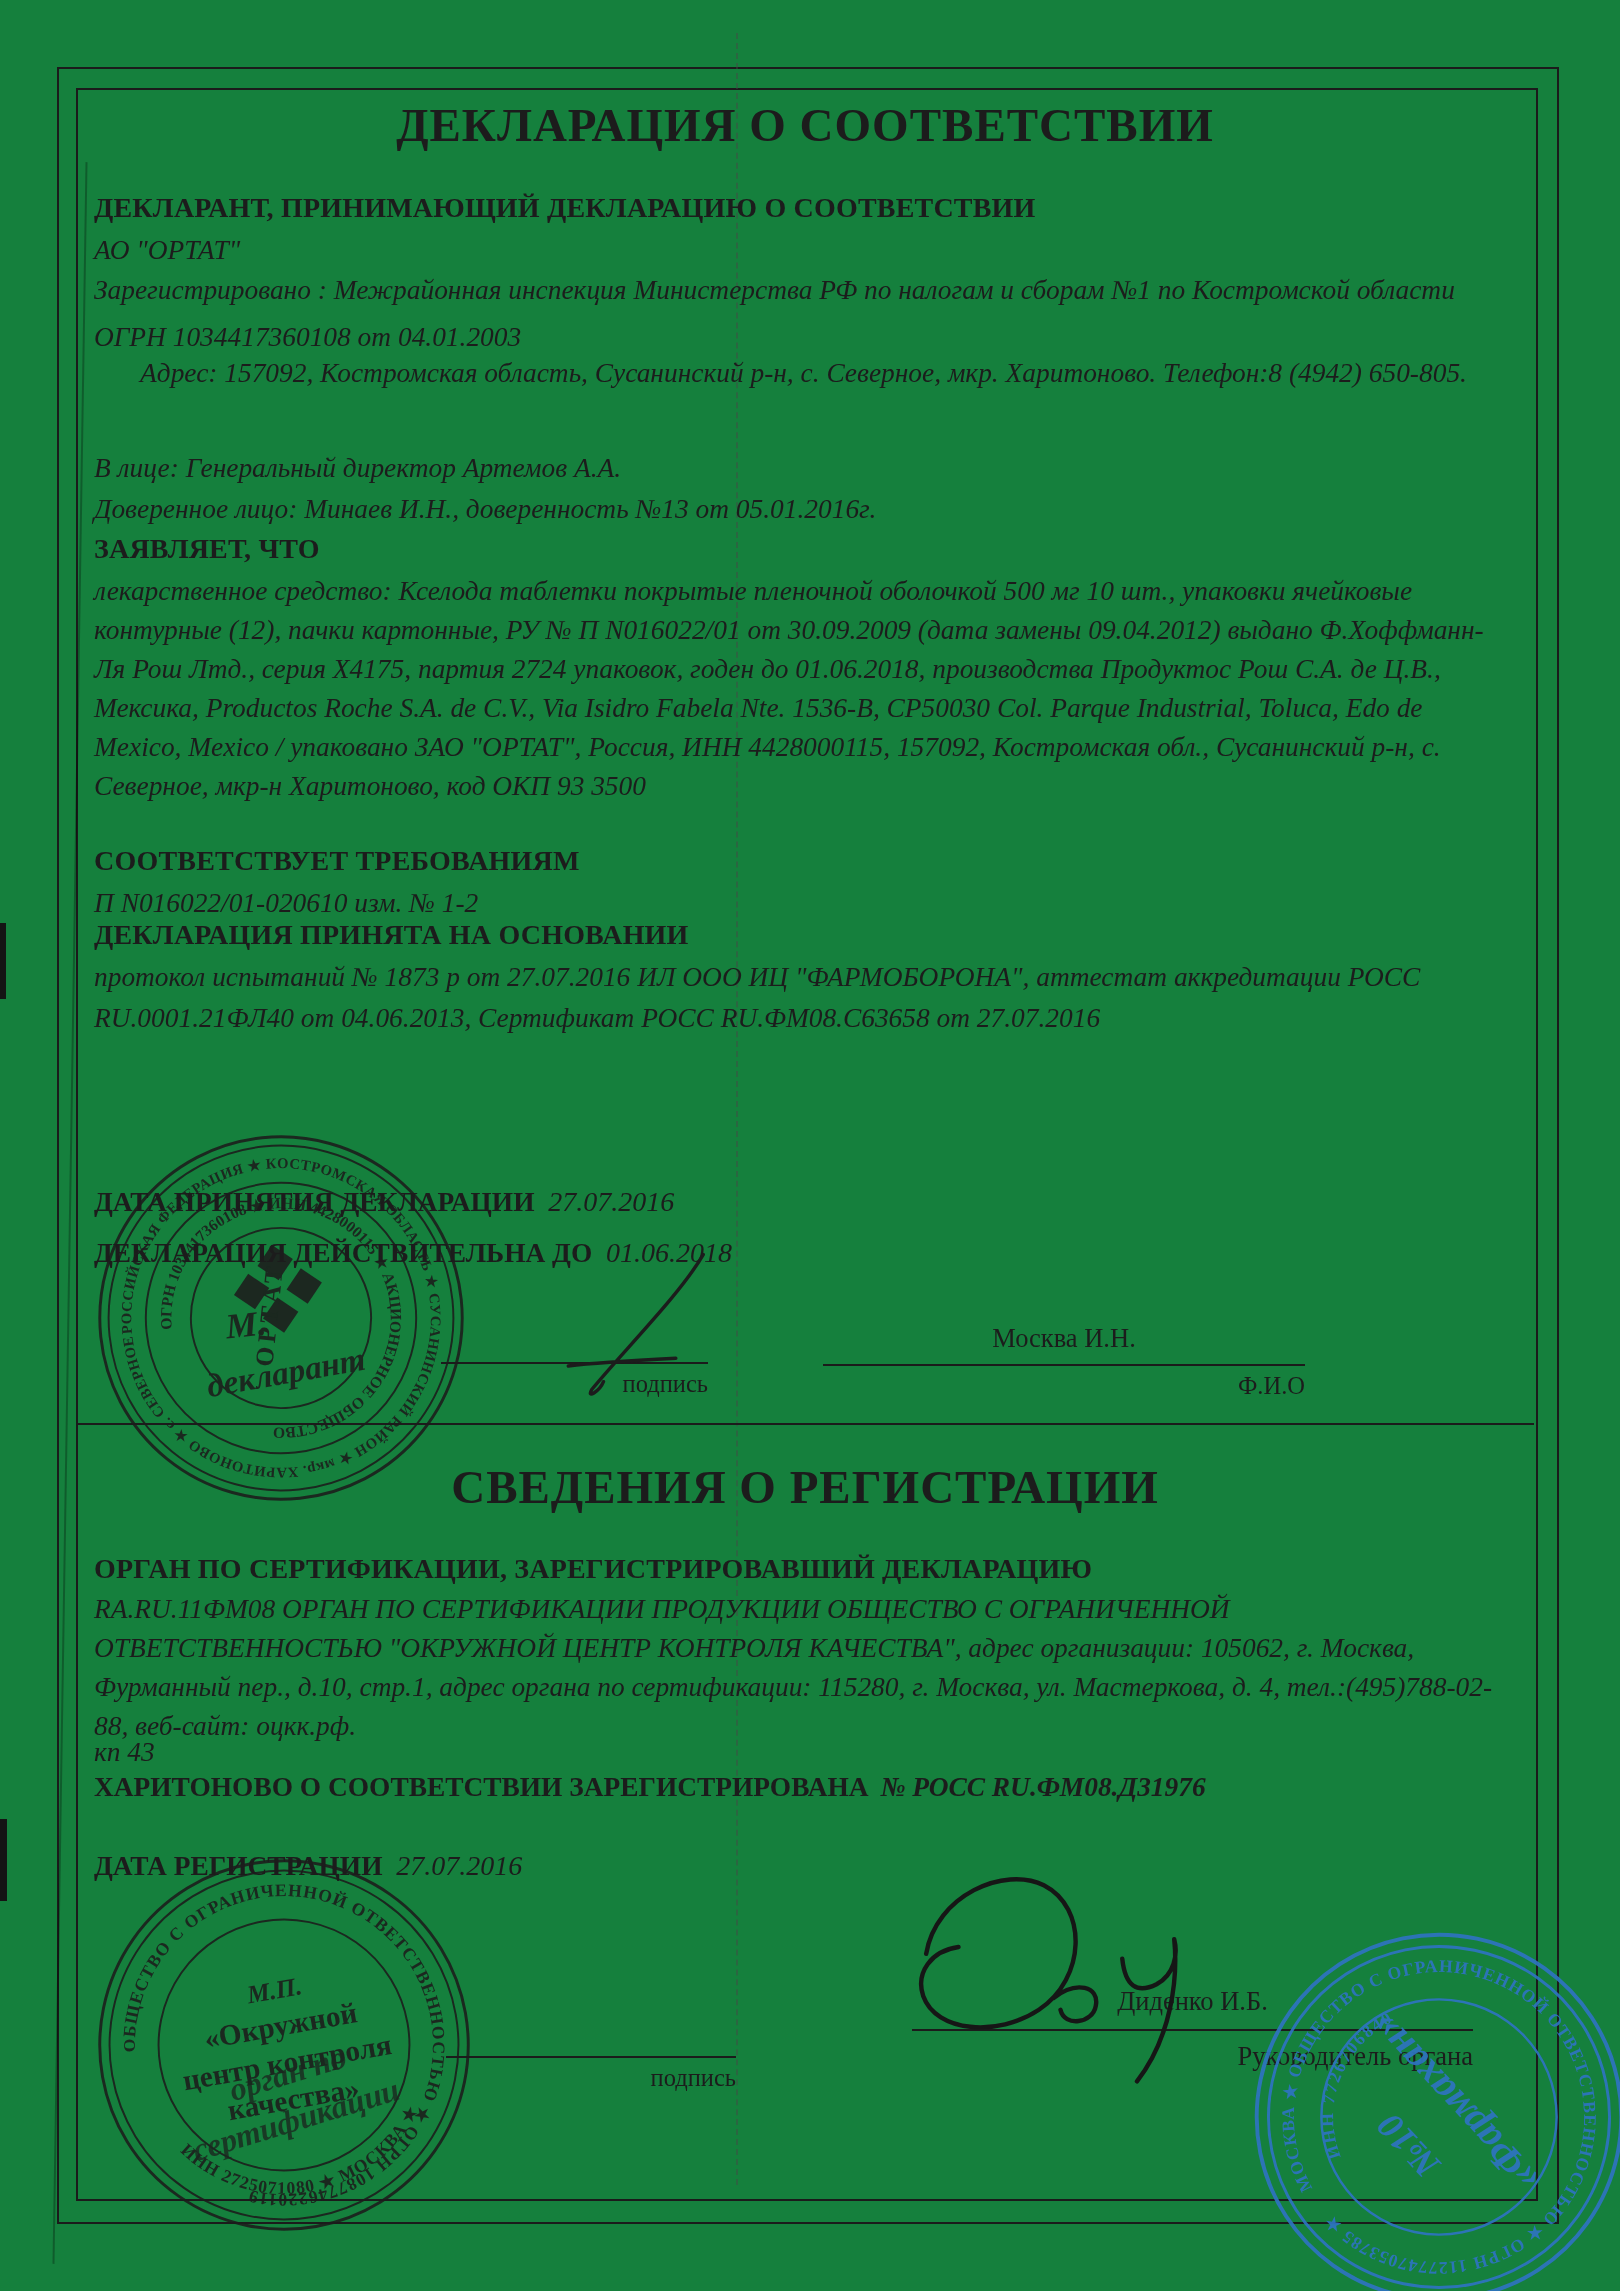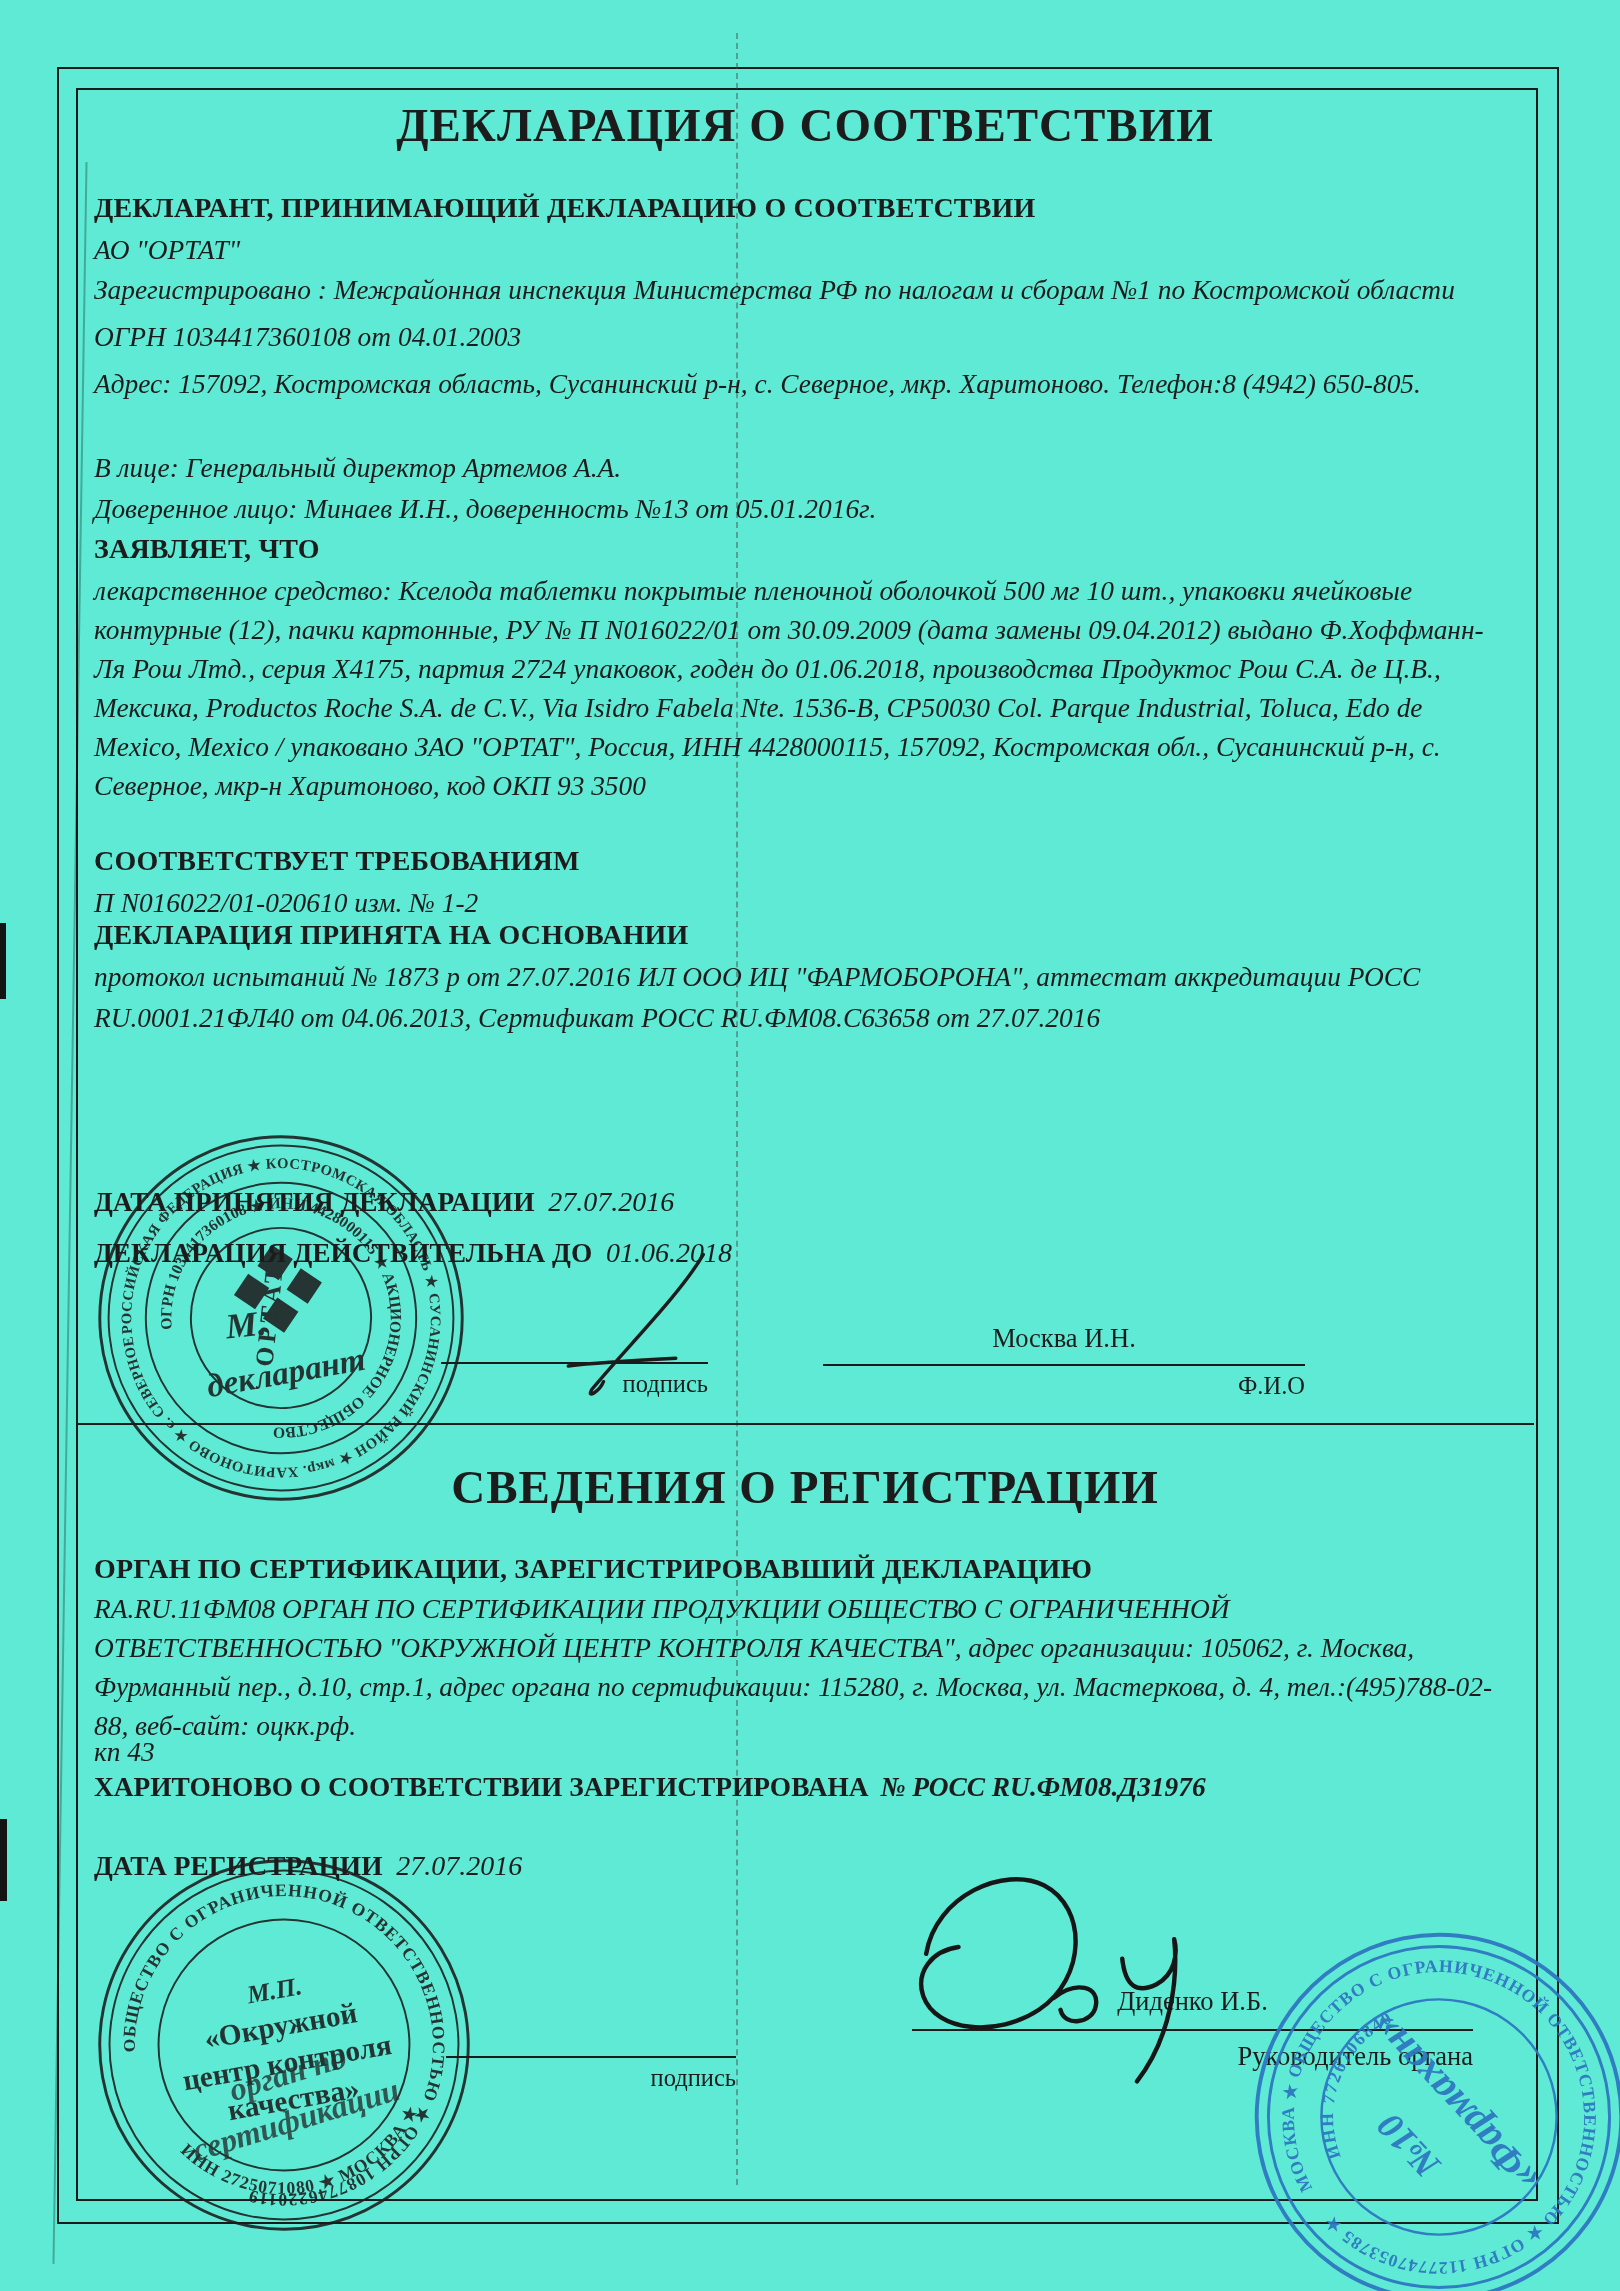--- a/index.html
+++ b/index.html
@@ -1,17 +1,17 @@
 <!DOCTYPE html>
 <html><head>
 <meta charset="utf-8">
 <style>
   html,body{margin:0;padding:0;background:#e8e8e8;}
   .page{
-    position:relative;width:1620px;height:2292px;background:#5eead4;
+    position:relative;width:1620px;height:2292px;background:#15803d;
     overflow:hidden;font-family:"Liberation Serif",serif;color:#1c1c1c;
   }
   .abs{position:absolute;}
   .frame-outer{left:57px;top:67px;width:1498px;height:2153px;border:2.9px solid #1b1b1b;z-index:1;}
   .frame-inner{left:76px;top:88px;width:1458px;height:2109px;border:2px solid #1b1b1b;z-index:1;}
   .fold-line{left:736px;top:33px;height:2152px;width:0;border-left:2px dashed rgba(70,70,70,.45);z-index:1;}
   .paper-edge{left:69px;top:162px;height:2102px;width:2px;background:rgba(0,0,0,.28);transform:rotate(.9deg);z-index:1;}
   .smudge{background:#141414;z-index:1;}
   .divider{left:76px;top:1423px;width:1458px;border-top:2.9px solid #1b1b1b;z-index:2;}
 
@@ -42,21 +42,21 @@
   <div class="abs paper-edge"></div>
   <div class="abs smudge" style="left:0;top:923px;width:5.9px;height:76px;"></div>
   <div class="abs smudge" style="left:0;top:1819px;width:6.9px;height:82px;"></div>
   <div class="abs divider"></div>
 
   <div class="abs title">ДЕКЛАРАЦИЯ О СООТВЕТСТВИИ</div>
 
   <div class="abs h-bold txtcol" style="top:192px;">ДЕКЛАРАНТ, ПРИНИМАЮЩИЙ ДЕКЛАРАЦИЮ О СООТВЕТСТВИИ</div>
   <div class="abs it txtcol" style="top:227px;">АО "ОРТАТ"</div>
   <div class="abs it txtcol" style="top:267px;">Зарегистрировано : Межрайонная инспекция Министерства РФ по налогам и сборам №1 по Костромской области ОГРН 1034417360108 от 04.01.2003</div>
-  <div class="abs it txtcol" style="top:361px;">Адрес: 157092, Костромская область, Сусанинский р-н, с. Северное, мкр. Харитоново. Телефон:8 (4942) 650-805.</div>
+  <div class="abs it txtcol" style="top:350px;text-align:center;">Адрес: 157092, Костромская область, Сусанинский р-н, с. Северное, мкр. Харитоново. Телефон:8 (4942) 650-805.</div>
   <div class="abs it txtcol" style="top:445px;">В лице: Генеральный директор Артемов А.А.</div>
   <div class="abs it txtcol" style="top:486px;">Доверенное лицо: Минаев И.Н., доверенность №13 от 05.01.2016г.</div>
 
   <div class="abs h-bold txtcol" style="top:533px;">ЗАЯВЛЯЕТ, ЧТО</div>
   <div class="abs it txtcol" style="top:572px;line-height:39px;">лекарственное средство: Кселода таблетки покрытые пленочной оболочкой 500 мг 10 шт., упаковки ячейковые контурные (12), пачки картонные, РУ № П N016022/01 от 30.09.2009 (дата замены 09.04.2012) выдано Ф.Хоффманн-Ля Рош Лтд., серия X4175, партия 2724 упаковок, годен до 01.06.2018, производства Продуктос Рош С.А. де Ц.В., Мексика, Productos Roche S.A. de C.V., Via Isidro Fabela Nte. 1536-B, CP50030 Col. Parque Industrial, Toluca, Edo de Mexico, Mexico / упаковано ЗАО "ОРТАТ", Россия, ИНН 4428000115, 157092, Костромская обл., Сусанинский р-н, с. Северное, мкр-н Харитоново, код ОКП 93 3500</div>
 
   <div class="abs h-bold txtcol" style="top:845px;">СООТВЕТСТВУЕТ ТРЕБОВАНИЯМ</div>
   <div class="abs it txtcol" style="top:880px;">П N016022/01-020610 изм. № 1-2</div>
 
   <div class="abs h-bold txtcol" style="top:919px;">ДЕКЛАРАЦИЯ ПРИНЯТА НА ОСНОВАНИИ</div>

